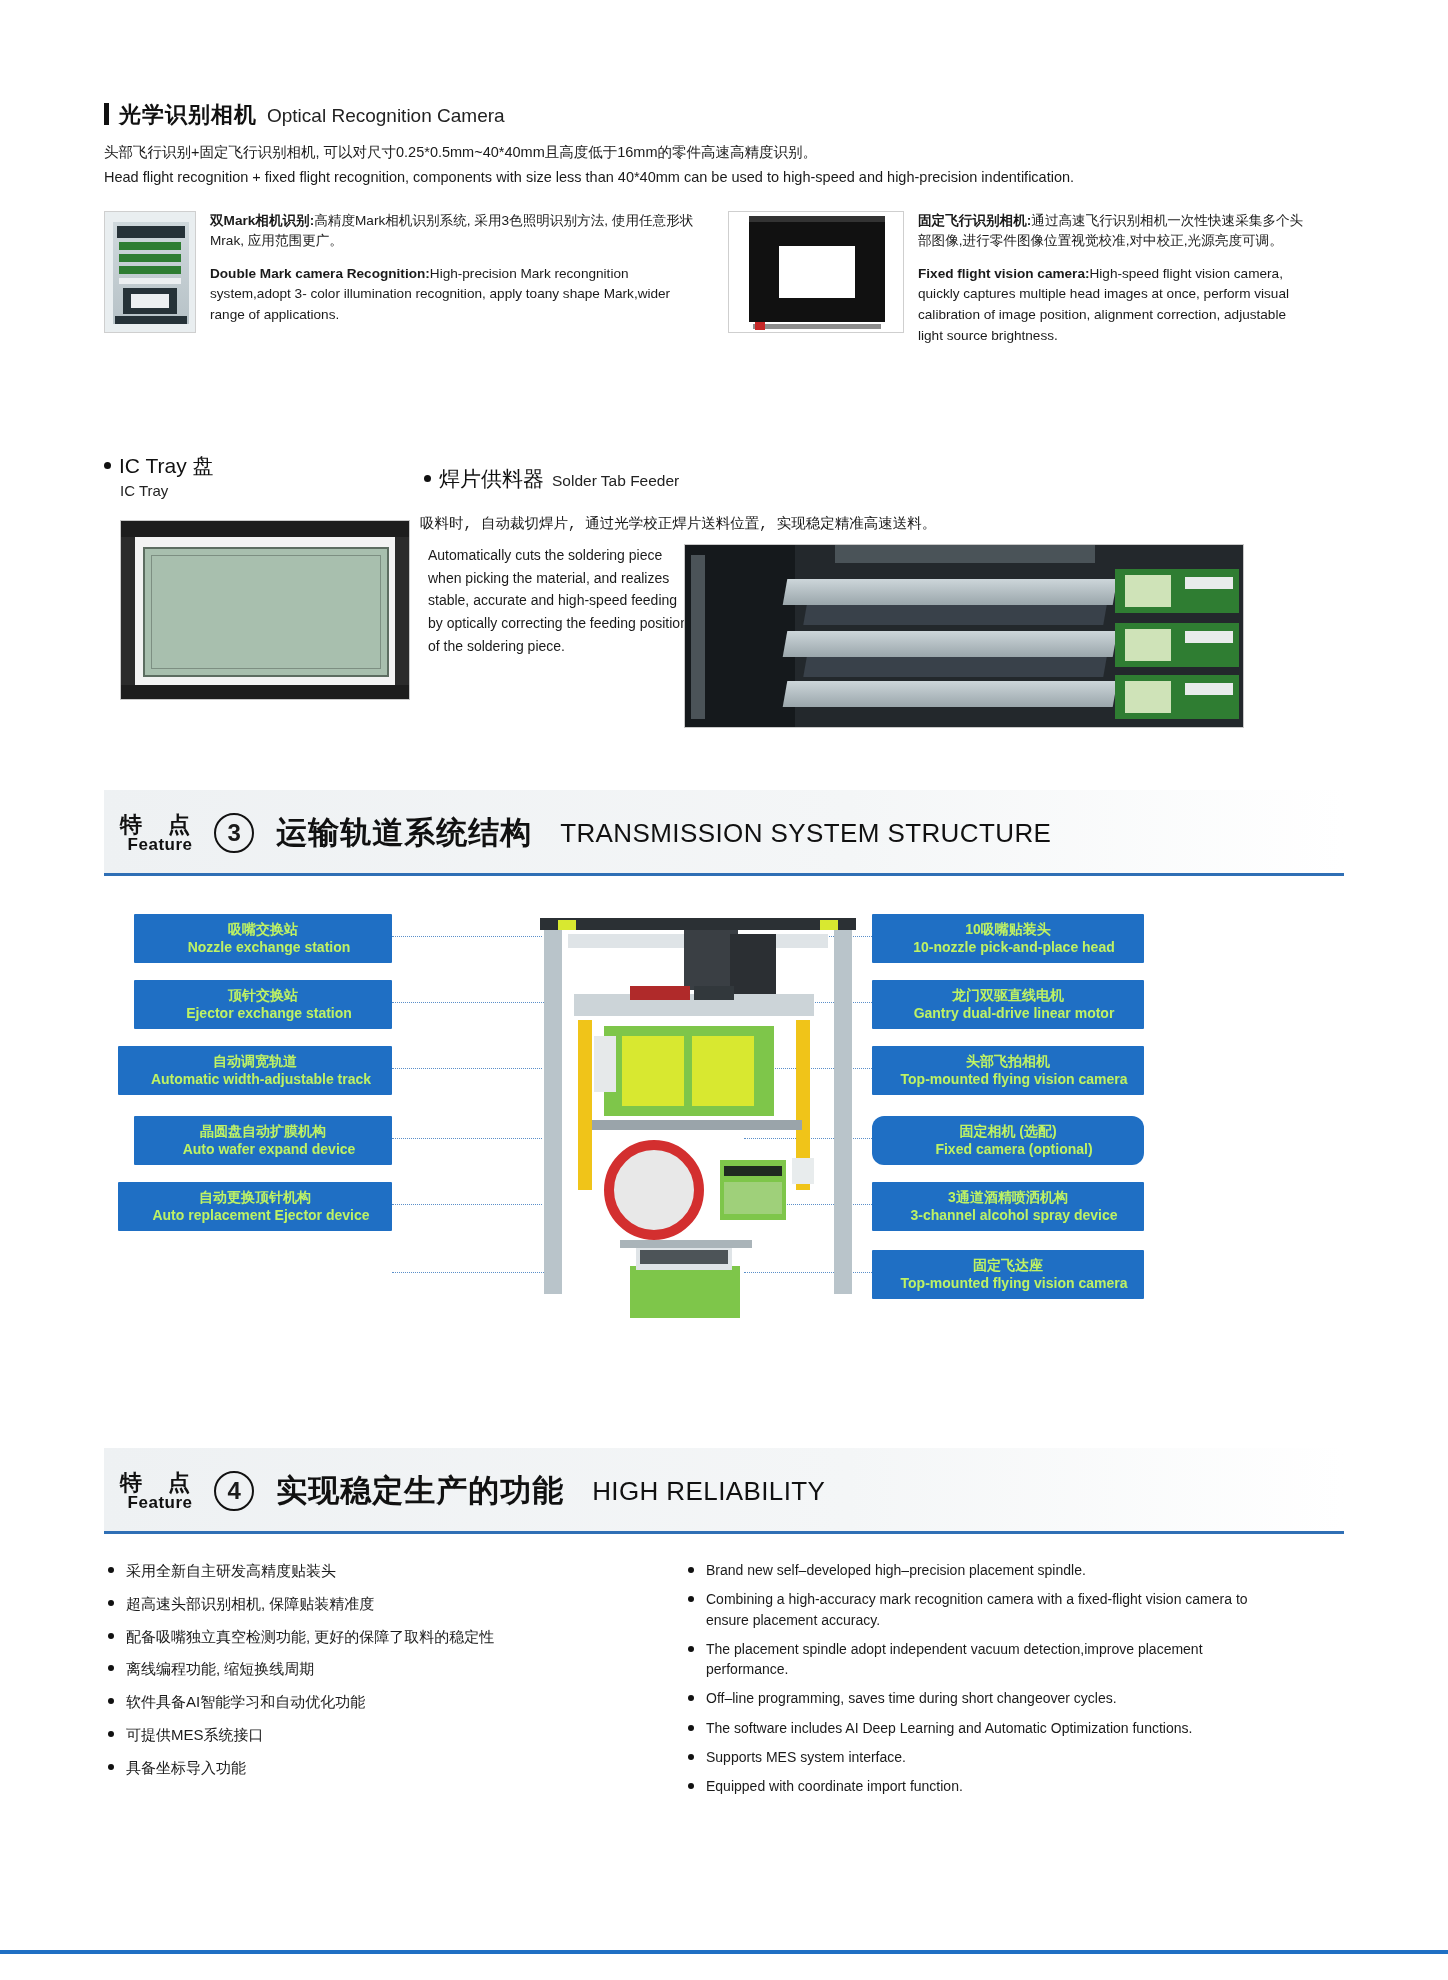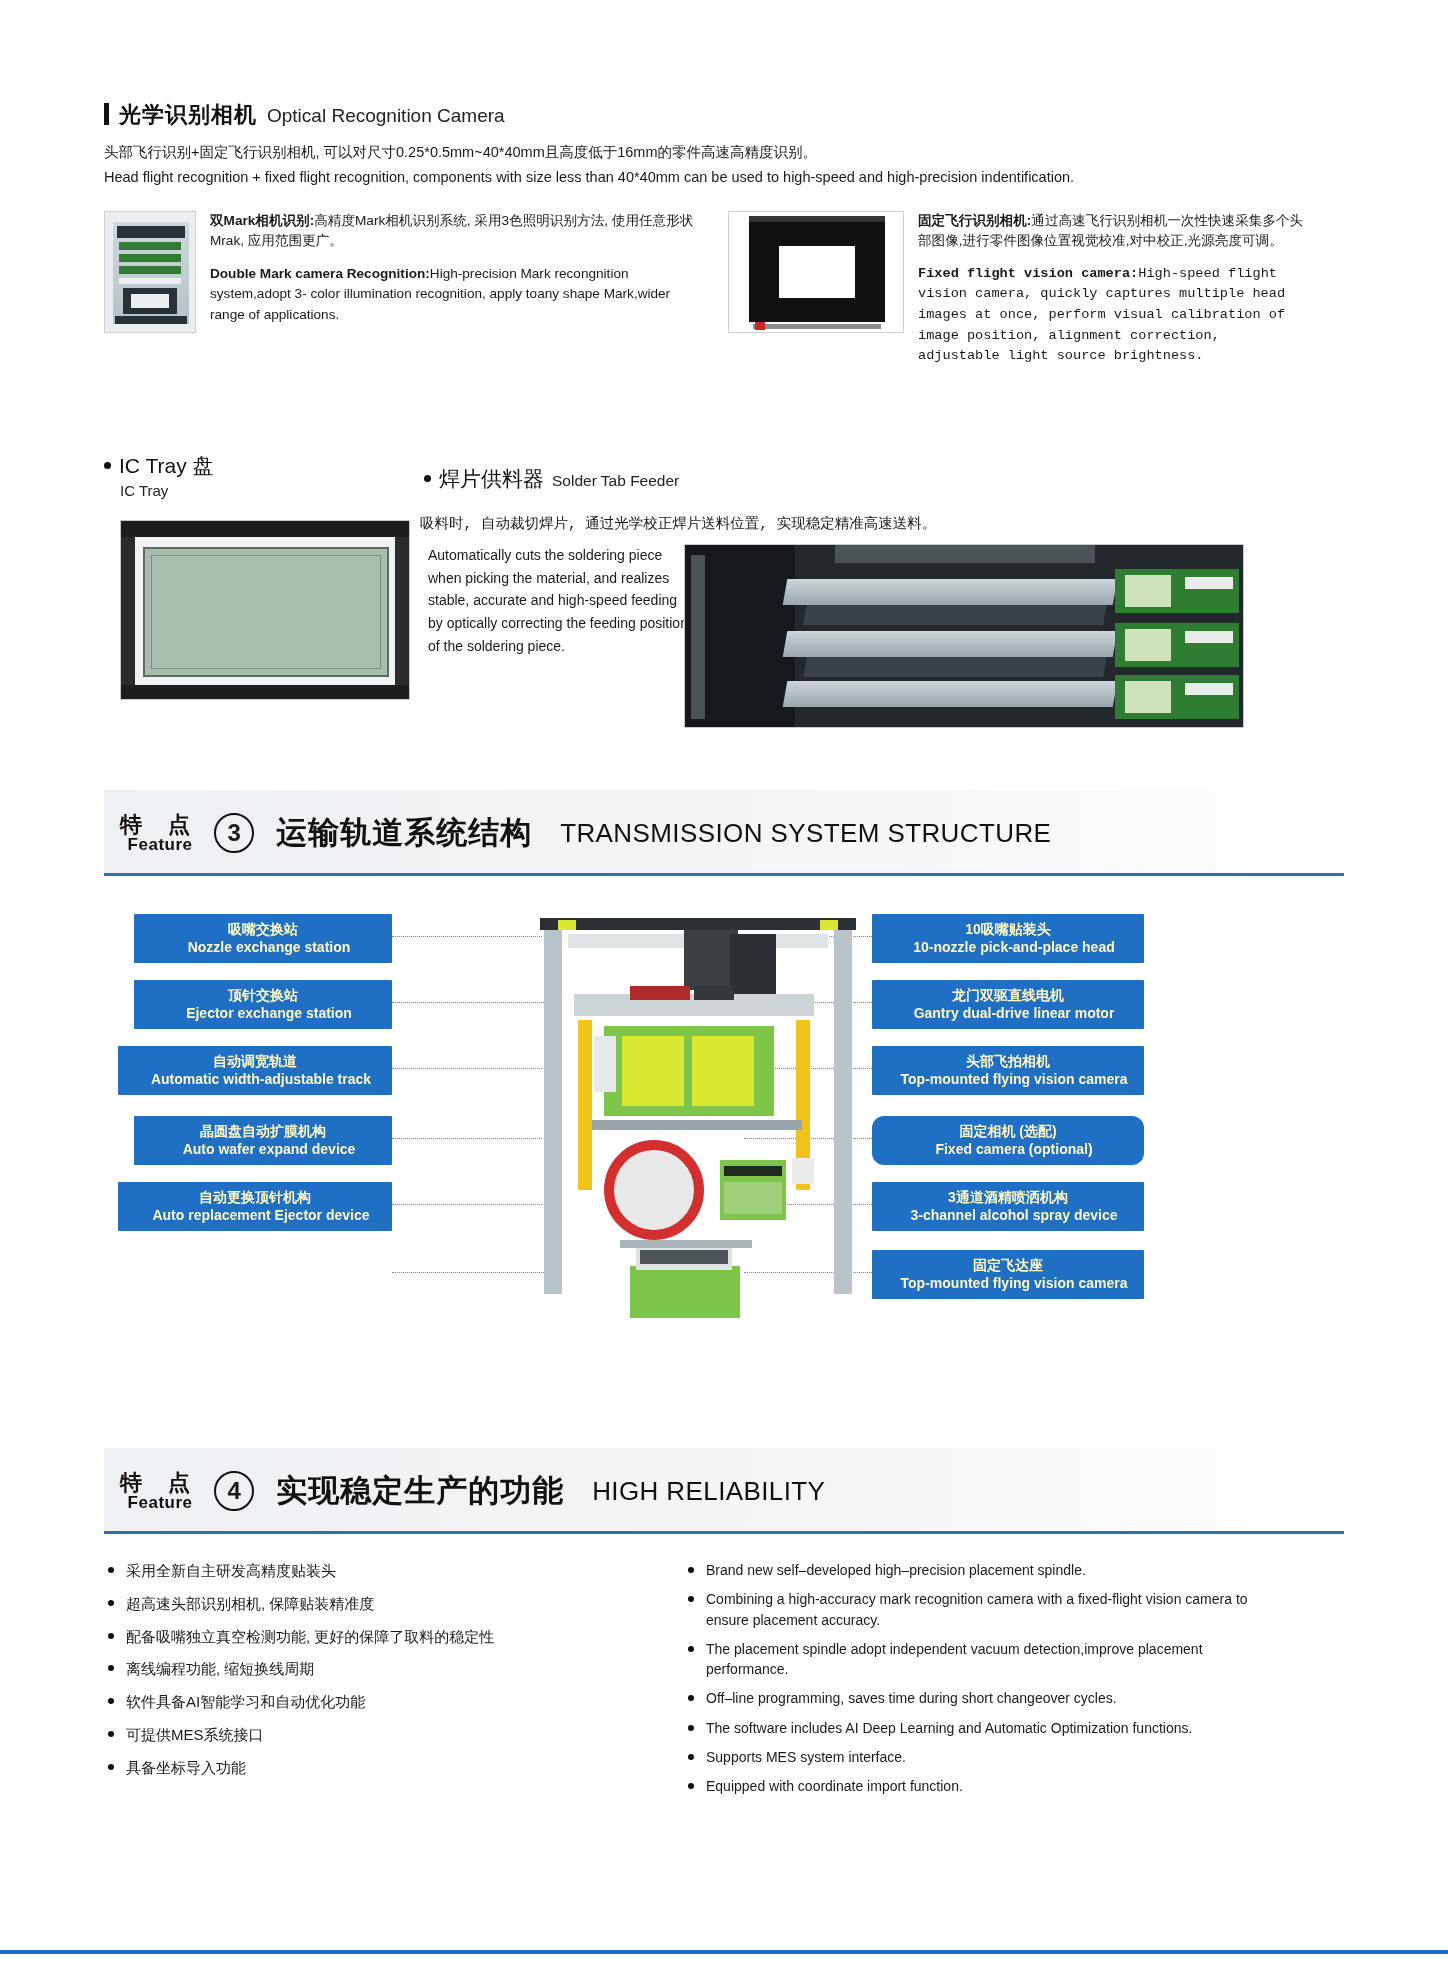--- a/index.html
+++ b/index.html
@@ -78,21 +78,21 @@
   .fb-inner { display:flex; align-items:center; height:86px; padding-left:16px; gap:14px; }
   .fb-word { line-height:1.0; text-align:center; }
   .fb-word .cn { font-size:22px; font-weight:bold; letter-spacing:10px; color:#111; }
   .fb-word .en { font-size:17px; font-weight:bold; color:#111; letter-spacing:.5px; }
   .fb-num { width:40px; height:40px; border:2.5px solid #111; border-radius:50%; display:flex; align-items:center; justify-content:center; font-size:24px; font-weight:bold; }
   .fb-cn-title { font-size:31px; font-weight:bold; color:#111; letter-spacing:1px; margin-left:8px; }
   .fb-en-title { font-size:26px; color:#111; letter-spacing:.4px; margin-left:14px; }
 
   
   .diagram { position:absolute; left:104px; top:900px; width:1240px; height:520px; }
-  .lbl { position:absolute; background:#1f6fc4; color:#fef9c3; text-align:center; padding:7px 8px; font-size:14px; line-height:1.25; border-radius:1px; }
+  .lbl { position:absolute; background:#1f6fc4; color:#bef264; text-align:center; padding:7px 8px; font-size:14px; line-height:1.25; border-radius:1px; }
   .lbl .cn { display:block; font-weight:bold; }
   .lbl .en { display:block; font-weight:bold;margin-left:12px; }
   .leader { position:absolute; border-top:1px dotted #5b8fc9; height:0; }
 
   
   .mach { position:absolute; left:430px; top:10px; width:350px; height:500px; }
   .m-frame { position:absolute; background:#b9c4ca; }
   .m-dark { position:absolute; background:#2b3034; }
   .m-green { position:absolute; background:#7ec64a; }
   .m-yellow { position:absolute; background:#d8e830; }
@@ -155,21 +155,21 @@
           <div class="t2-topbar"></div>
           <div class="t2-outer"></div>
           <div class="t2-inner"></div>
           <div class="t2-foot"></div>
           <div class="t2-red"></div>
         </div>
         <div class="feat-txt" style="width:390px;">
           <p style="margin:0;">
             <b>固定飞行识别相机:</b><span>通过高速飞行识别相机一次性快速采集多个头部图像,进行零件图像位置视觉校准,对中校正,光源亮度可调。</span>
           </p>
-          <p class="p2" style="margin:12px 0 12px 0;font-family:Liberation Mono, monospace;">
+          <p class="p2" style="margin:12px 0 12px 0;">
             <b>Fixed flight vision camera:</b><span>High-speed flight vision camera, quickly captures multiple head images at once, perform visual calibration of image position, alignment correction, adjustable light source brightness.</span>
           </p>
         </div>
       </div>
 
     </div>
   </div>
 
   <div class="sec-tray">
 

